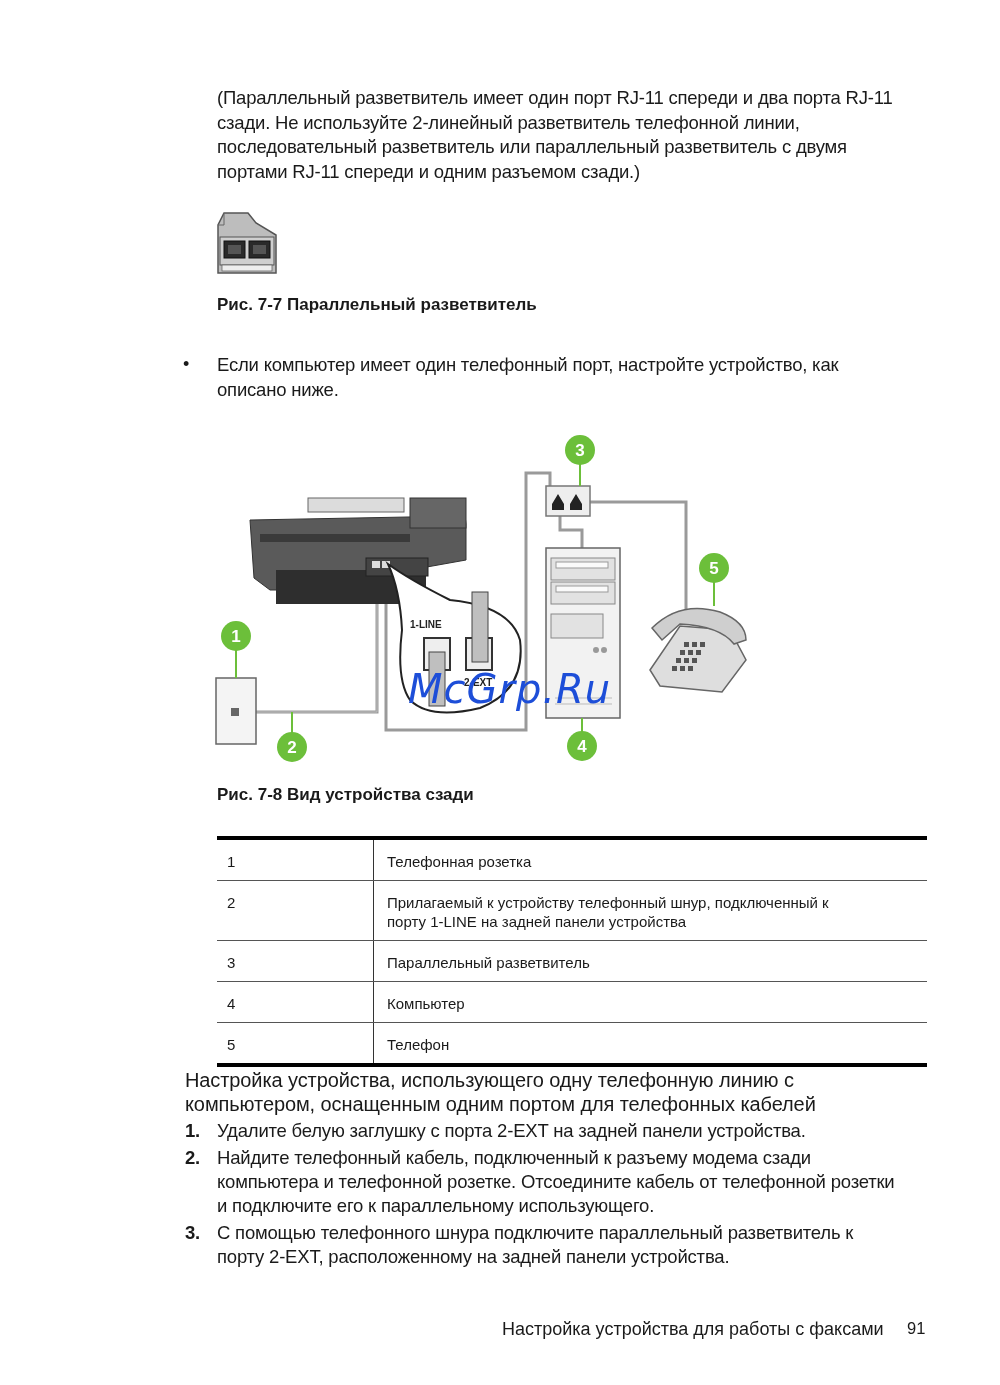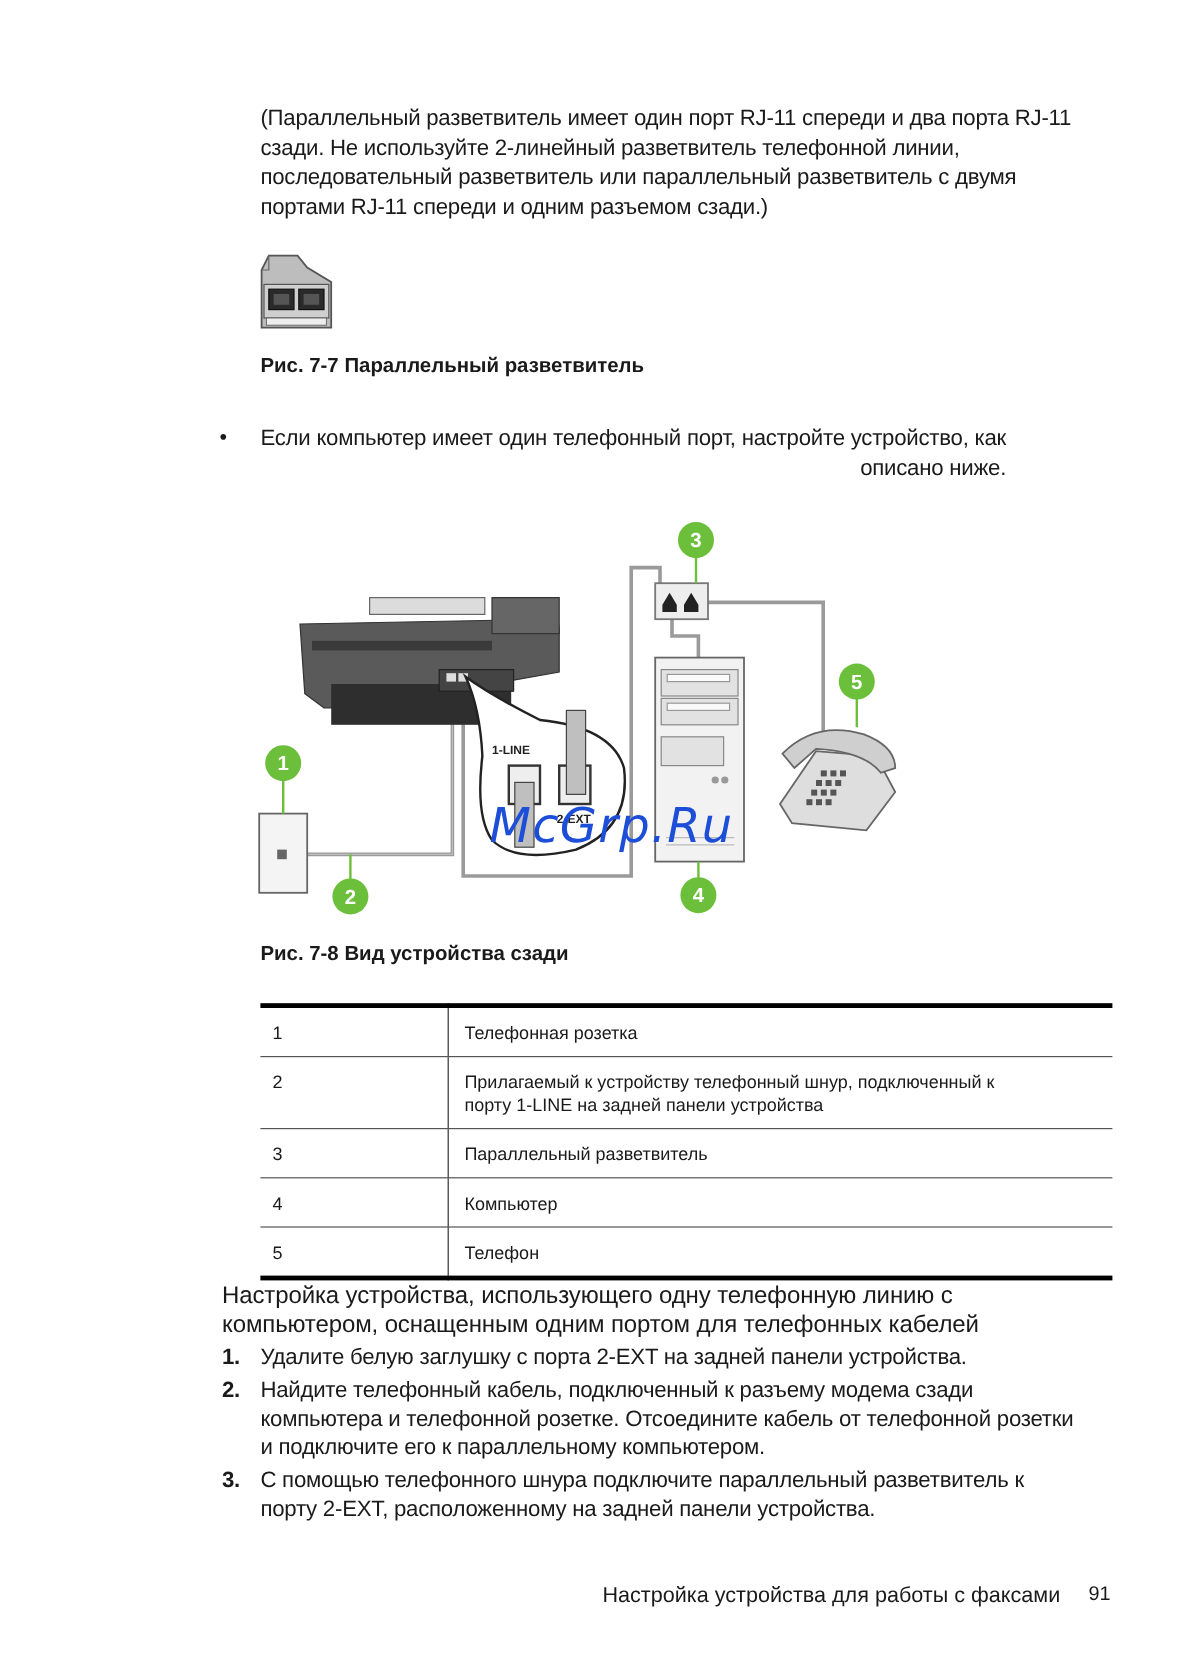--- a/index.html
+++ b/index.html
@@ -6,21 +6,21 @@
   body { width: 1000px; height: 1385px; position: relative; overflow: hidden;
          font-family: "Liberation Sans", sans-serif; color: #1a1a1a; }
   .abs { position: absolute; }
   .para { left: 217px; top: 86px; width: 720px; font-size: 18.5px; line-height: 24.5px; letter-spacing: -0.2px; }
   .para span { display: block; white-space: nowrap; }
   .splitter-img { left: 214px; top: 211px; width: 66px; height: 64px; }
   .caption { font-weight: bold; font-size: 17px; }
   .cap1 { left: 217px; top: 295px; }
   .bullet-dot { left: 183px; top: 354px; font-size: 18px; }
   .bullet-text { left: 217px; top: 353px; font-size: 18.5px; line-height: 24.5px; letter-spacing: -0.2px; }
-  .bullet-text span { display:block; white-space: nowrap; text-align: right; }
+  .bullet-text span { display:block; white-space: nowrap; }
   .diagram { left: 210px; top: 430px; width: 560px; height: 340px; }
   .cap2 { left: 217px; top: 785px; }
   .legend-table { left: 217px; top: 836px; width: 710px; border-collapse: collapse; font-size: 15px; }
   .legend-table { border-top: 4px solid #000; border-bottom: 4px solid #000; }
   .legend-table td { vertical-align: top; padding: 12px 10px 9px 10px; border-bottom: 1.5px solid #555; line-height: 19px; }
   .legend-table tr:last-child td { border-bottom: none; }
   .legend-table td.num { width: 136px; border-right: 1.5px solid #333; }
   .legend-table td.desc { padding-left: 13px; }
   .section-head { left: 185px; top: 1068px; font-weight: normal; font-size: 20px; line-height: 24px; letter-spacing: -0.1px; }
   .section-head span { display:block; white-space: nowrap; }
@@ -207,21 +207,21 @@
 
 <div class="abs steps">
   <div class="step">
     <span class="n">1.</span>
     <span class="l">Удалите белую заглушку с порта 2-EXT на задней панели устройства.</span>
   </div>
   <div class="step">
     <span class="n">2.</span>
     <span class="l">Найдите телефонный кабель, подключенный к разъему модема сзади</span>
     <span class="l">компьютера и телефонной розетке. Отсоедините кабель от телефонной розетки</span>
-    <span class="l">и подключите его к параллельному компьютером.</span>
+    <span class="l">и подключите его к параллельному использующего.</span>
   </div>
   <div class="step">
     <span class="n">3.</span>
     <span class="l">С помощью телефонного шнура подключите параллельный разветвитель к</span>
     <span class="l">порту 2-EXT, расположенному на задней панели устройства.</span>
   </div>
 </div>
 
 <div class="abs footer-title">Настройка устройства для работы с факсами</div>
 <div class="abs footer-page">91</div>

